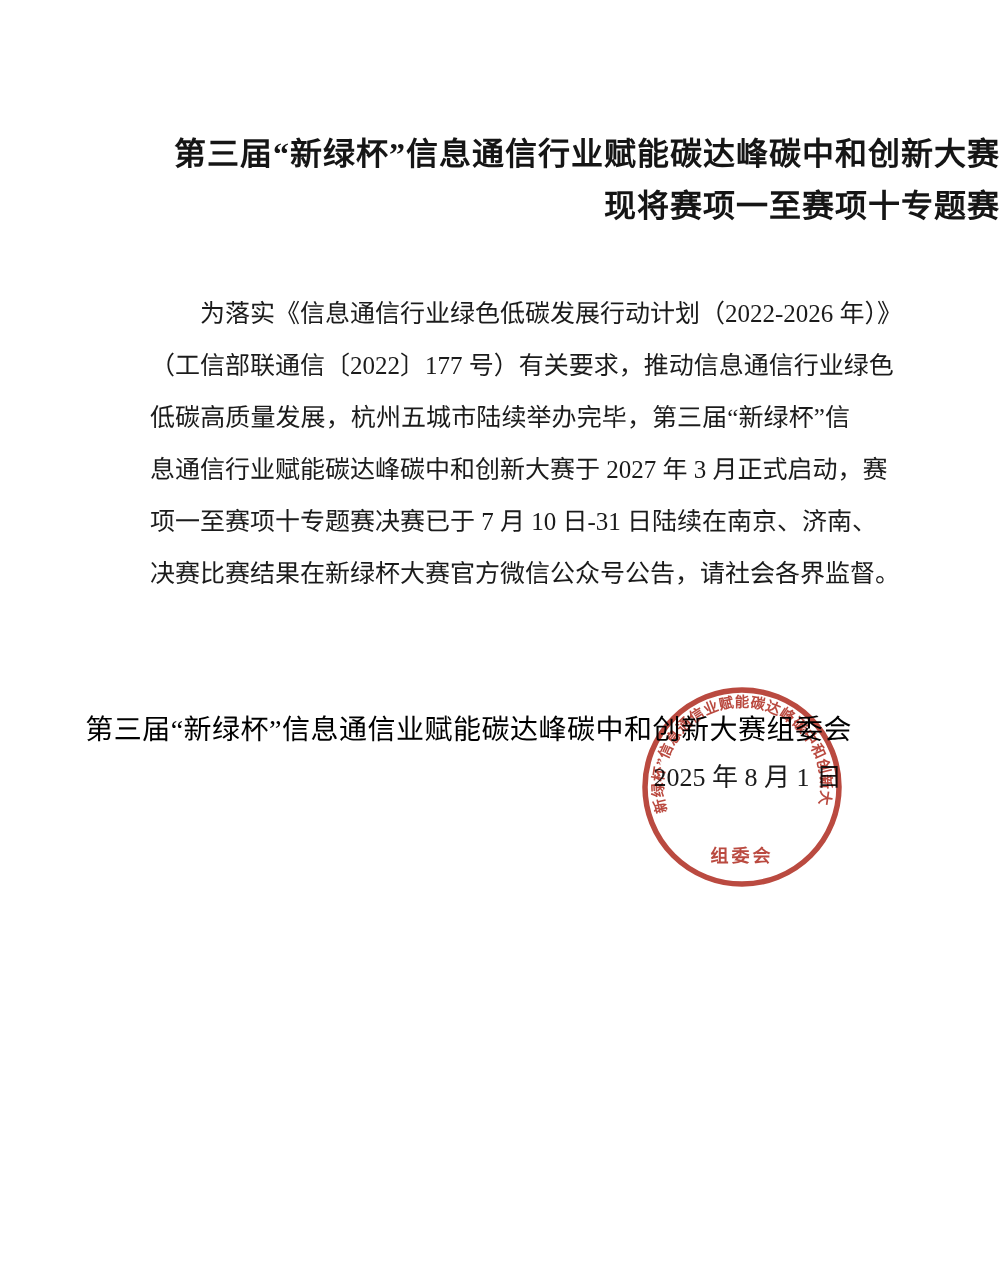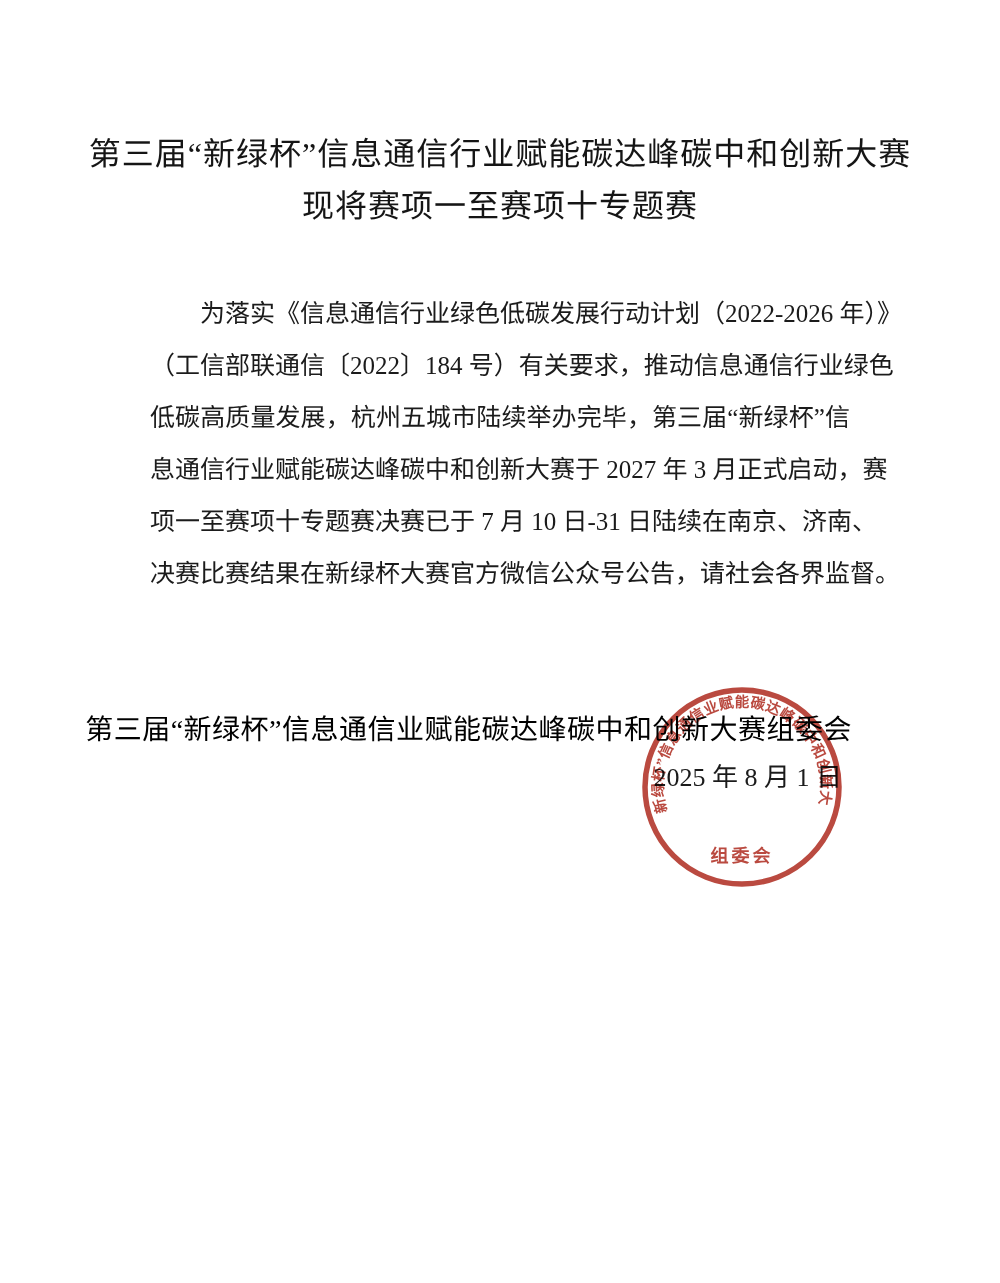--- a/index.html
+++ b/index.html
@@ -18,24 +18,25 @@
   }
   .title-block {
     position: absolute;
     top: 128px;
     left: 0;
     width: 100%;
     text-align: center;
   }
   .title-line {
     font-size: 32px;
-    font-weight: normal;
+    font-weight: bold;
     line-height: 52px;
     letter-spacing: 1px;
     color: #151515;
+    text-align: right;
   }
   .body-block {
     position: absolute;
     top: 288px;
     left: 150px;
     width: 700px;
   }
   .body-line {
     font-size: 25px;
     line-height: 52px;
@@ -104,21 +105,21 @@
 
 <div class="page">
 
   <div class="title-block">
     <div class="title-line">第三届“新绿杯”信息通信行业赋能碳达峰碳中和创新大赛</div>
     <div class="title-line">现将赛项一至赛项十专题赛</div>
   </div>
 
   <div class="body-block">
     <div class="body-line indent">为落实《信息通信行业绿色低碳发展行动计划（2022-2026 年）》</div>
-    <div class="body-line">（工信部联通信〔2022〕184 号）有关要求，推动信息通信行业绿色</div>
+    <div class="body-line">（工信部联通信〔2022〕177 号）有关要求，推动信息通信行业绿色</div>
     <div class="body-line">低碳高质量发展，杭州五城市陆续举办完毕，第三届“新绿杯”信</div>
     <div class="body-line">息通信行业赋能碳达峰碳中和创新大赛于 2027 年 3 月正式启动，赛</div>
     <div class="body-line">项一至赛项十专题赛决赛已于 7 月 10 日-31 日陆续在南京、济南、</div>
     <div class="body-line">决赛比赛结果在新绿杯大赛官方微信公众号公告，请社会各界监督。</div>
   </div>
 
   <div class="signature-line">第三届“新绿杯”信息通信业赋能碳达峰碳中和创新大赛组委会</div>
 
   <div class="date-line">2025 年 8 月 1 日</div>
 

